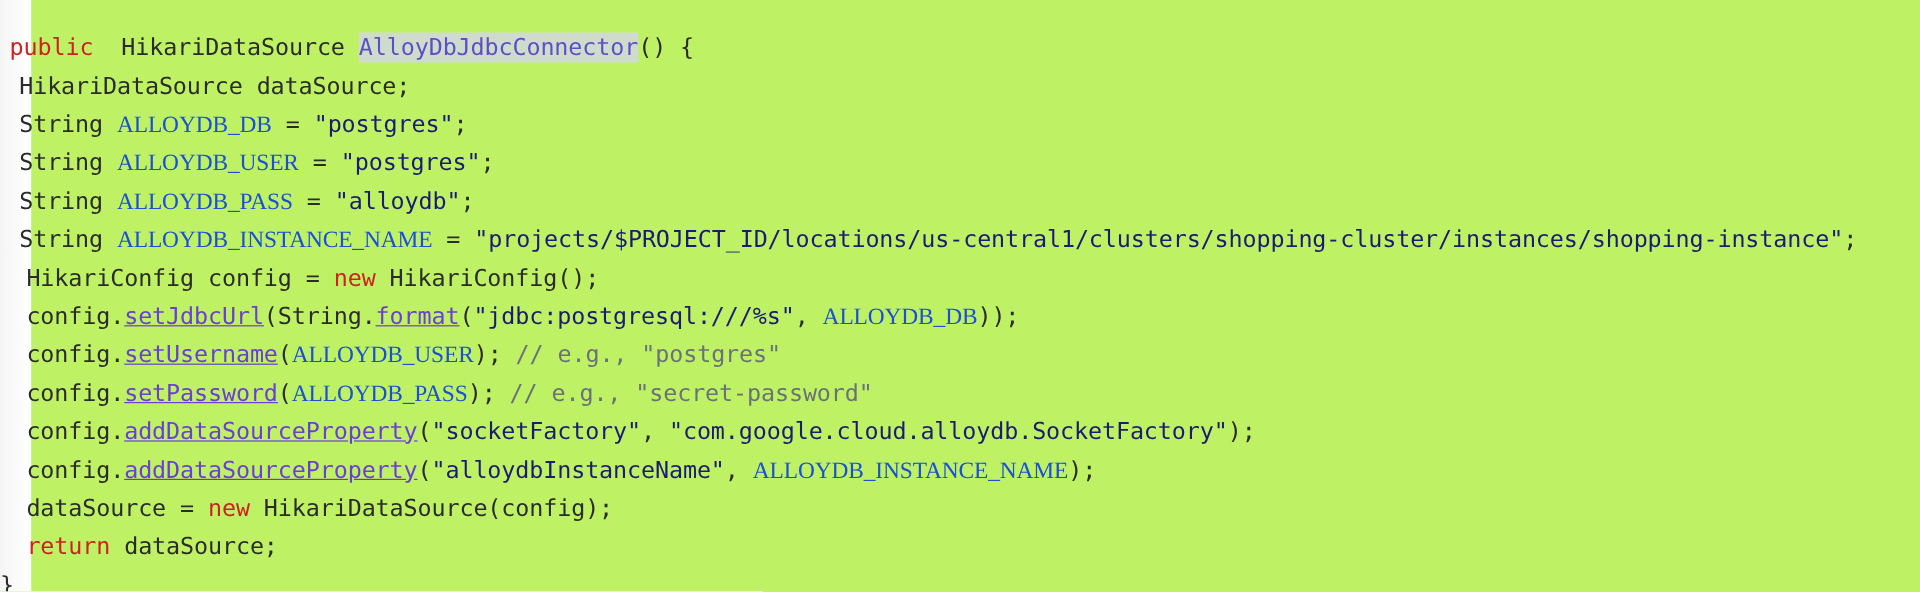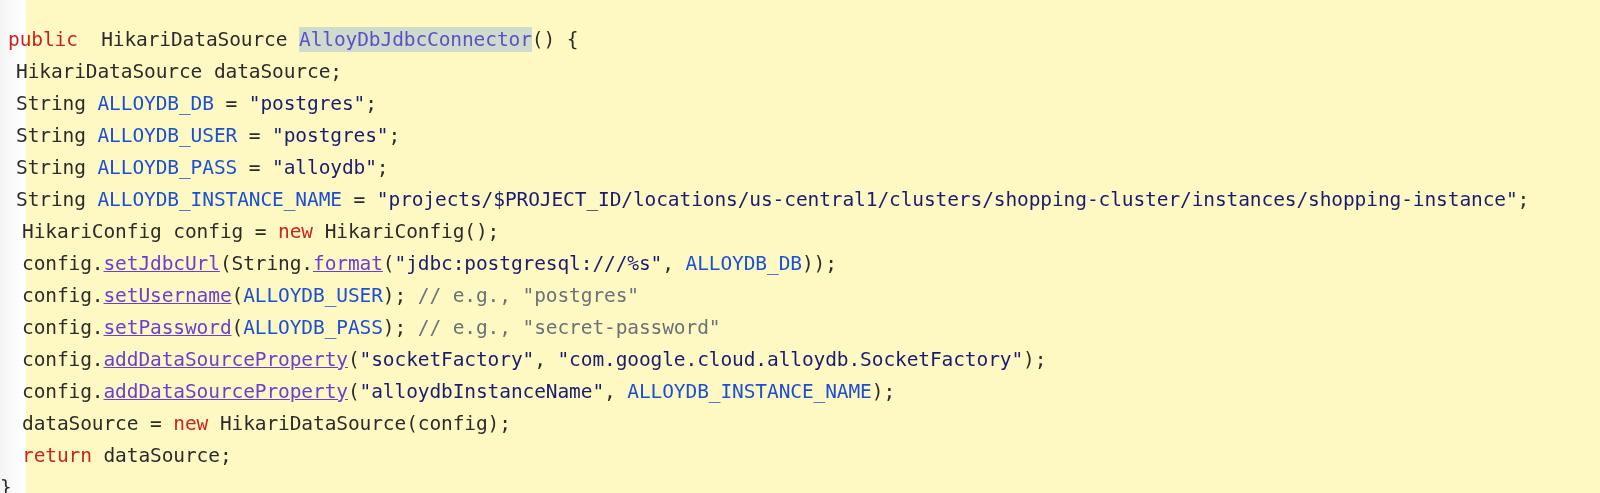--- a/index.html
+++ b/index.html
@@ -6,21 +6,21 @@
   html, body {
     margin: 0;
     padding: 0;
     background: #ffffff;
   }
 
   #code-viewport {
     position: relative;
     width: 1600px;
     height: 493px;
-    background: #fef9c3;
+    background: #bef264;
     overflow: hidden;
     font-family: "DejaVu Sans Mono", "Liberation Mono", monospace;
   }
 
   
   #code-viewport::before {
     content: "";
     position: absolute;
     left: 0;
     top: 0;
@@ -43,21 +43,21 @@
 
   .code-line {
     height: 32px;
     white-space: pre;
     padding-left: 8px;
   }
 
   
   .tok-plain    { color: #2b2b2b; }
   .tok-keyword  { color: #cc2222; }              
-  .tok-const    { color: #1a4fd6; }              
+  .tok-const    { color: #1a4fd6; font-family: Liberation Serif, serif; }              
   .tok-method   { color: #6b3fd4; text-decoration: underline; }              
   .tok-string   { color: #1b1b72; }              
   .tok-comment  { color: #6a7278; }              
   .tok-type     { color: #2b2b2b; }
   .tok-highlight {
     color: #5b51c4;
     background: #cfdbcd;
     border-radius: 1px;
     padding: 1px 0;
   }

